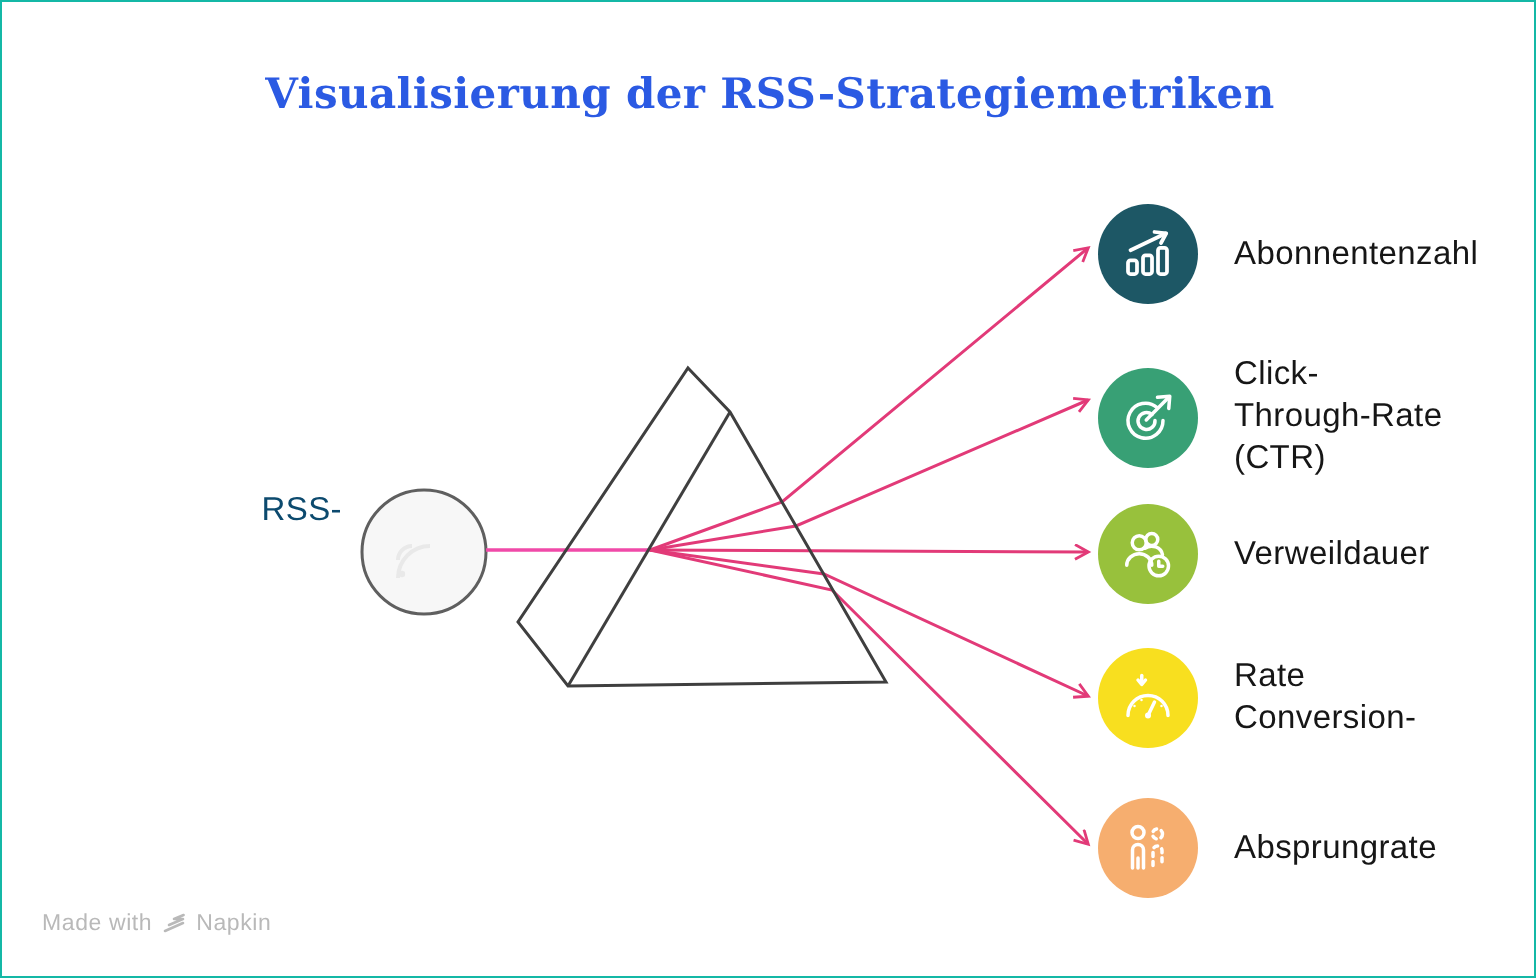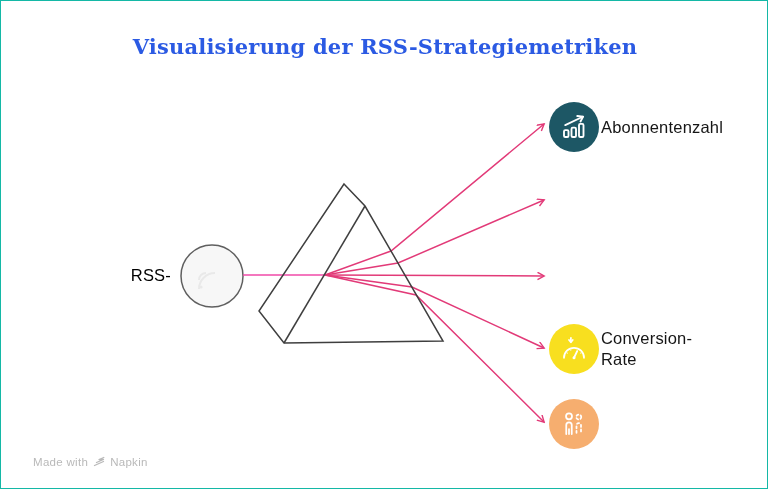--- a/index.html
+++ b/index.html
@@ -8,38 +8,38 @@
     border:1px solid #14b8a6;overflow:hidden;
     font-family:"Liberation Sans","DejaVu Sans",sans-serif;
   }
   #title{
     position:absolute;left:0;top:33px;width:768px;text-align:center;
     font-family:"DejaVu Serif","Liberation Serif",serif;
     font-weight:bold;font-size:21px;letter-spacing:.2px;
   }
   #diagram-svg{position:absolute;left:0;top:0;}
   #source-label{
-    position:absolute;left:2px;top:264px;width:168px;text-align:right;
-    font-size:16.5px;line-height:21px;color:#000000;letter-spacing:.2px;
+    position:absolute;left:2px;top:244px;width:168px;text-align:right;
+    font-size:16.5px;line-height:21px;color:#0c4a6e;letter-spacing:.2px;
   }
   #source-label span{display:block;}
   .item-row{position:absolute;left:548px;display:flex;align-items:center;}
   .item-circle{
     width:50px;height:50px;border-radius:50%;flex:0 0 50px;
     display:flex;align-items:center;justify-content:center;
   }
   .item-circle svg{display:block;}
   .item-label{
-    margin-left:2px;font-size:16.5px;line-height:21px;color:#161616;
+    margin-left:18px;font-size:16.5px;line-height:21px;color:#161616;
     letter-spacing:.2px;white-space:nowrap;
   }
   .item-label span{display:block;}
   #footer{
     position:absolute;left:20px;top:455px;display:flex;align-items:center;gap:5px;
-    font-size:11.5px;color:#b9b9b9;letter-spacing:.3px;margin-left:12px;
+    font-size:11.5px;color:#b9b9b9;letter-spacing:.3px;
   }
   #footer svg{display:block;}
 </style>
 </head>
 <body>
 
 <div id="canvas">
 
   <div id="title" style="color: rgb(43, 90, 227);">Visualisierung der RSS-Strategiemetriken</div>
 
@@ -86,53 +86,86 @@
         <rect x="16" y="9.5" width="3.6" height="10.5" rx="1"></rect>
         <path d="M5 10.5 L19 3.8"></path>
         <path d="M14.6 3.2 L19.3 3.7 L17.2 7.6"></path>
       </svg>
     </div>
     <div class="item-label">
       <span>Abonnentenzahl</span>
     </div>
   </div>
 
+  <div class="item-row" style="top:176px">
+    <div class="item-circle" style="background-color: rgb(56, 160, 117);">
+      <svg width="30" height="30" viewBox="0 0 24 24" fill="none" stroke="#fff" stroke-width="1.4" stroke-linecap="round" stroke-linejoin="round">
+        <path d="M15.6 7.8 a7 7 0 1 0 2.4 5.2"></path>
+        <path d="M13.6 10.6 a3.4 3.4 0 1 0 1.2 2.4"></path>
+        <path d="M20.5 3.5 L11.3 12.8"></path>
+        <path d="M15.8 3.7 L20.7 3.3 L20.3 8.2"></path>
+      </svg>
+    </div>
+    <div class="item-label">
+      <span>Click-</span>
+      <span>Through-Rate</span>
+      <span>(CTR)</span>
+    </div>
+  </div>
 
+  <div class="item-row" style="top:251px">
+    <div class="item-circle" style="background-color: rgb(152, 193, 60);">
+      <svg width="30" height="30" viewBox="0 0 24 24" fill="none" stroke="#fff" stroke-width="1.4" stroke-linecap="round" stroke-linejoin="round">
+        <circle cx="13.5" cy="6.2" r="2.4"></circle>
+        <path d="M17.8 12.3 a4.4 4 0 0 0 -7 -2.6"></path>
+        <circle cx="8.5" cy="7.5" r="2.8"></circle>
+        <path d="M3.5 16.5 a5 4.6 0 0 1 10 0"></path>
+        <circle cx="16.3" cy="16.8" r="3.9"></circle>
+        <path d="M16.3 14.9 v2 h1.6"></path>
+      </svg>
+    </div>
+    <div class="item-label">
+      <span>Verweildauer</span>
+    </div>
+  </div>
 
   <div class="item-row" style="top:323px">
     <div class="item-circle" style="background-color: rgb(248, 223, 31);">
       <svg width="30" height="30" viewBox="0 0 24 24" fill="none" stroke="#fff" stroke-width="1.4" stroke-linecap="round" stroke-linejoin="round">
         <path d="M4 19 a8 8 0 0 1 16 0"></path>
         <path d="M12 19 L14.6 13.6"></path>
         <circle cx="12" cy="19" r="1.2" fill="#fff" stroke="none"></circle>
         <circle cx="6.6" cy="15.2" r="0.5" fill="#fff" stroke="none"></circle>
         <circle cx="9.4" cy="12.8" r="0.5" fill="#fff" stroke="none"></circle>
         <circle cx="17.4" cy="15.2" r="0.5" fill="#fff" stroke="none"></circle>
         <path d="M9.5 3 v3.2"></path>
         <path d="M8 4.8 L9.5 6.6 L11 4.8"></path>
       </svg>
     </div>
     <div class="item-label">
+      <span>Rate</span>
       <span>Conversion-</span>
-      <span>Rate</span>
     </div>
   </div>
 
   <div class="item-row" style="top:398px">
     <div class="item-circle" style="background-color: rgb(246, 174, 111);">
       <svg width="30" height="30" viewBox="0 0 24 24" fill="none" stroke="#fff" stroke-width="1.4" stroke-linecap="round" stroke-linejoin="round">
         <circle cx="8" cy="5.8" r="2.4"></circle>
         <path d="M5.8 20 v-7.2 a2.2 2.2 0 0 1 4.4 0 V20"></path>
         <path d="M8 16 V20"></path>
         <g stroke-dasharray="1.6 2">
           <circle cx="15.8" cy="6.4" r="2"></circle>
           <path d="M14 19 v-6 a1.8 1.8 0 0 1 3.6 0 v6"></path>
         </g>
       </svg>
     </div>
+    <div class="item-label">
+      <span>Absprungrate</span>
+    </div>
   </div>
 
   <div id="footer">
     <span>Made with</span>
     <svg width="12" height="12" viewBox="0 0 12 12" fill="none" stroke="#b9b9b9" stroke-width="1.3" stroke-linecap="round" stroke-linejoin="round">
       <path d="M1.5 9.5 L10.5 5.5"></path>
       <path d="M3.5 6.5 L10.5 3.5 L6 3.5 L10.8 1.5"></path>
     </svg>
     <span>Napkin</span>
   </div>

